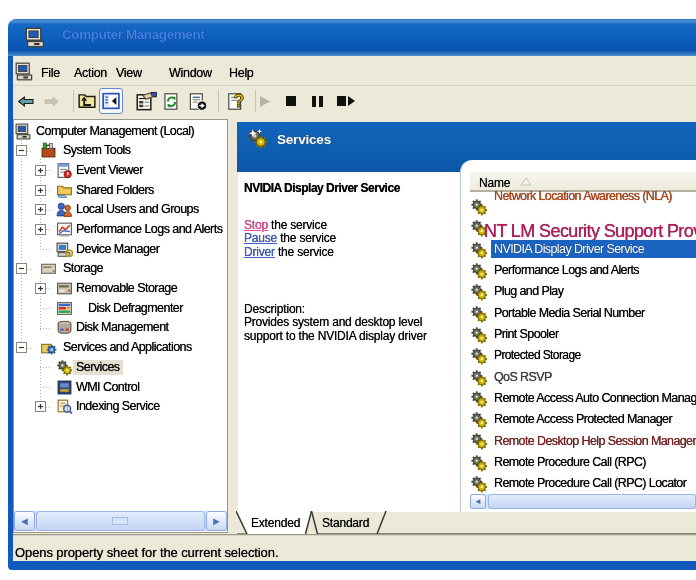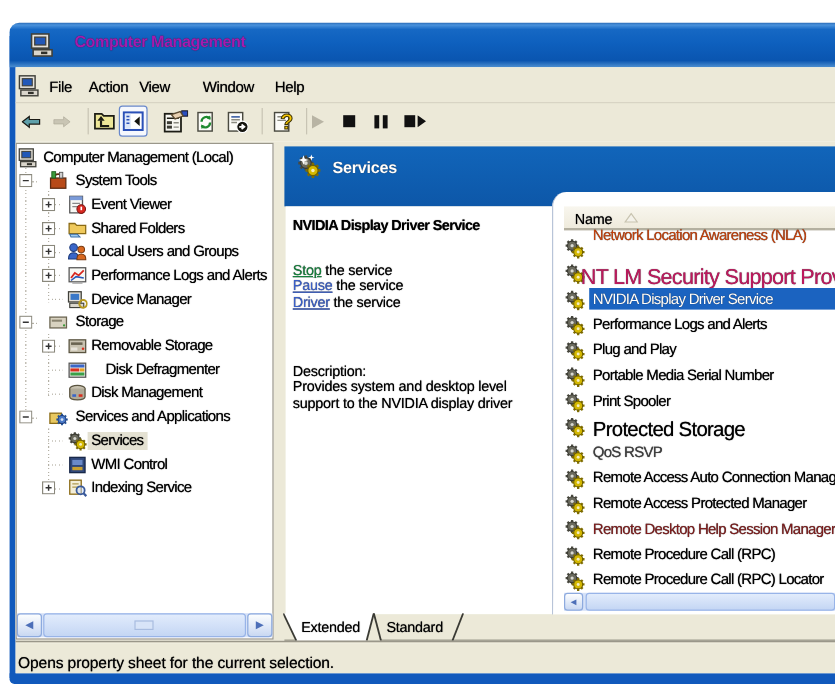--- a/index.html
+++ b/index.html
@@ -9,21 +9,21 @@
 <div class="a" style="left:8px;top:30px;width:5px;height:535px;background:#1159bc"></div>
 <div class="a" style="left:8px;top:561px;width:688px;height:9px;background:#1159bc;border-radius:0 0 0 4px"></div>
 <div class="a" style="left:8px;top:19px;width:688px;height:37px;border-radius:8px 0 0 0;
 background:linear-gradient(to bottom,#2a6cb8 0%,#4a92dc 5%,#1668c4 15%,#0e60be 45%,#0a55b0 85%,#3c80c8 96%,#4a8cd0 100%)"></div>
 <svg style="position:absolute;left:25px;top:27px" width="21" height="21" viewBox="0 0 16 16">
 <rect x="1" y="1" width="11" height="9" fill="#e6e2da" stroke="#40403a" stroke-width="1"></rect>
 <rect x="3" y="3" width="7" height="5" fill="#2258b8" stroke="#40403a" stroke-width="0.8"></rect>
 <rect x="2" y="11" width="12" height="4" fill="#dad6cc" stroke="#40403a" stroke-width="1"></rect>
 <rect x="7" y="12.2" width="4" height="1.6" fill="#30302a"></rect>
 </svg>
-<div class="txt" style="left:62px;top:27px;font-size:13.5px;font-weight:bold;color:#a21caf;letter-spacing:-0.4px">Computer Management</div>
+<div class="txt" style="left:62px;top:27px;font-size:13.5px;font-weight:bold;color:#3b82f6;letter-spacing:-0.4px">Computer Management</div>
 <div class="a" style="left:13px;top:56px;width:683px;height:29px;background:#ece9d8"></div>
 <svg style="position:absolute;left:15px;top:62px" width="19" height="19" viewBox="0 0 16 16">
 <rect x="1" y="1" width="11" height="9" fill="#e6e2da" stroke="#40403a" stroke-width="1"></rect>
 <rect x="3" y="3" width="7" height="5" fill="#2258b8" stroke="#40403a" stroke-width="0.8"></rect>
 <rect x="2" y="11" width="12" height="4" fill="#dad6cc" stroke="#40403a" stroke-width="1"></rect>
 <rect x="7" y="12.2" width="4" height="1.6" fill="#30302a"></rect>
 </svg>
 <div class="txt" style="left:41px;top:66px;font-size:12.5px;letter-spacing:-0.3px">File</div>
 <div class="txt" style="left:74px;top:66px;font-size:12.5px;letter-spacing:-0.3px">Action</div>
 <div class="txt" style="left:116px;top:66px;font-size:12.5px;letter-spacing:-0.3px">View</div>
@@ -307,21 +307,21 @@
 </g>
 <circle cx="10.5" cy="10.7" r="3.3" fill="#d4b800" stroke="#6e5e00" stroke-width="0.8"></circle>
 <circle cx="10.5" cy="10.7" r="1.1" fill="#f4ecc0"></circle>
 <path d="M4.5 1 L5.3 3.2 L7.5 4 L5.3 4.8 L4.5 7 L3.7 4.8 L1.5 4 L3.7 3.2 Z" fill="#fff"></path>
     <path d="M9.5 0.5 L10 2 L11.5 2.5 L10 3 L9.5 4.5 L9 3 L7.5 2.5 L9 2 Z" fill="#fff"></path>
   </svg>
 <div class="txt" style="left:277px;top:132px;font-size:13.5px;font-weight:bold;color:#fff;letter-spacing:-0.2px">Services</div>
 <div class="a" style="left:238px;top:172px;width:222px;height:340px;background:#fff"></div>
 <div class="txt" style="left:244px;top:181px;font-size:12px;font-weight:bold;letter-spacing:-0.5px">NVIDIA Display Driver Service</div>
 <div class="txt" style="left:244px;top:217.5px;font-size:12px;letter-spacing:-0.2px">
-<span style="color:#15803d;text-decoration:underline">Stop</span> the service</div>
+<span style="color:#ec4899;text-decoration:underline">Stop</span> the service</div>
 <div class="txt" style="left:244px;top:231px;font-size:12px;letter-spacing:-0.2px">
 <span style="color:#3a5fc8;text-decoration:underline">Pause</span> the service</div>
 <div class="txt" style="left:244px;top:244.5px;font-size:12px;letter-spacing:-0.2px">
 <span style="color:#3a5fc8;text-decoration:underline">Driver</span> the service</div>
 <div class="txt" style="left:244px;top:301.5px;font-size:12px;letter-spacing:-0.2px">Description:</div>
 <div class="txt" style="left:244px;top:315px;font-size:12px;letter-spacing:-0.2px">Provides system and desktop level</div>
 <div class="txt" style="left:244px;top:328.5px;font-size:12px;letter-spacing:-0.2px">support to the NVIDIA display driver</div>
 <div class="a" style="left:460px;top:160px;width:236px;height:354px;background:#fff;
 border-radius:12px 0 0 0;border-left:1px solid #b8c4d8;border-bottom:1px solid #9a978a"></div>
 <div class="a" style="left:470px;top:172px;width:226px;height:20px;
@@ -475,21 +475,21 @@
 <circle cx="6" cy="6" r="1.2" fill="#d8d8d0"></circle>
 <g stroke="#806e00" stroke-width="1.7">
 <line x1="10.5" y1="6.0" x2="10.5" y2="15.5"></line>
       <line x1="5.8" y1="10.7" x2="15.2" y2="10.7"></line>
 <line x1="7.2" y1="7.4" x2="13.8" y2="14"></line>
       <line x1="13.8" y1="7.4" x2="7.2" y2="14"></line>
 </g>
 <circle cx="10.5" cy="10.7" r="3.3" fill="#d4b800" stroke="#6e5e00" stroke-width="0.8"></circle>
 <circle cx="10.5" cy="10.7" r="1.1" fill="#f4ecc0"></circle>
 </svg>
-<div class="txt" style="left:494px;top:348.3px;font-size:17px;letter-spacing:-0.6px;color:#000">Protected Storage</div>
+<div class="txt" style="left:494px;top:348.3px;font-size:12px;letter-spacing:-0.6px;color:#000">Protected Storage</div>
 <svg style="position:absolute;left:470px;top:368.5px" width="18" height="18" viewBox="0 0 16 16">
 <g stroke="#4a4a40" stroke-width="1.7">
 <line x1="6" y1="1.2" x2="6" y2="10.8"></line>
       <line x1="1.2" y1="6" x2="10.8" y2="6"></line>
 <line x1="2.6" y1="2.6" x2="9.4" y2="9.4"></line>
       <line x1="9.4" y1="2.6" x2="2.6" y2="9.4"></line>
 </g>
 <circle cx="6" cy="6" r="3.4" fill="#6a6a5e" stroke="#3a3a32" stroke-width="0.8"></circle>
 <circle cx="6" cy="6" r="1.2" fill="#d8d8d0"></circle>
 <g stroke="#806e00" stroke-width="1.7">

